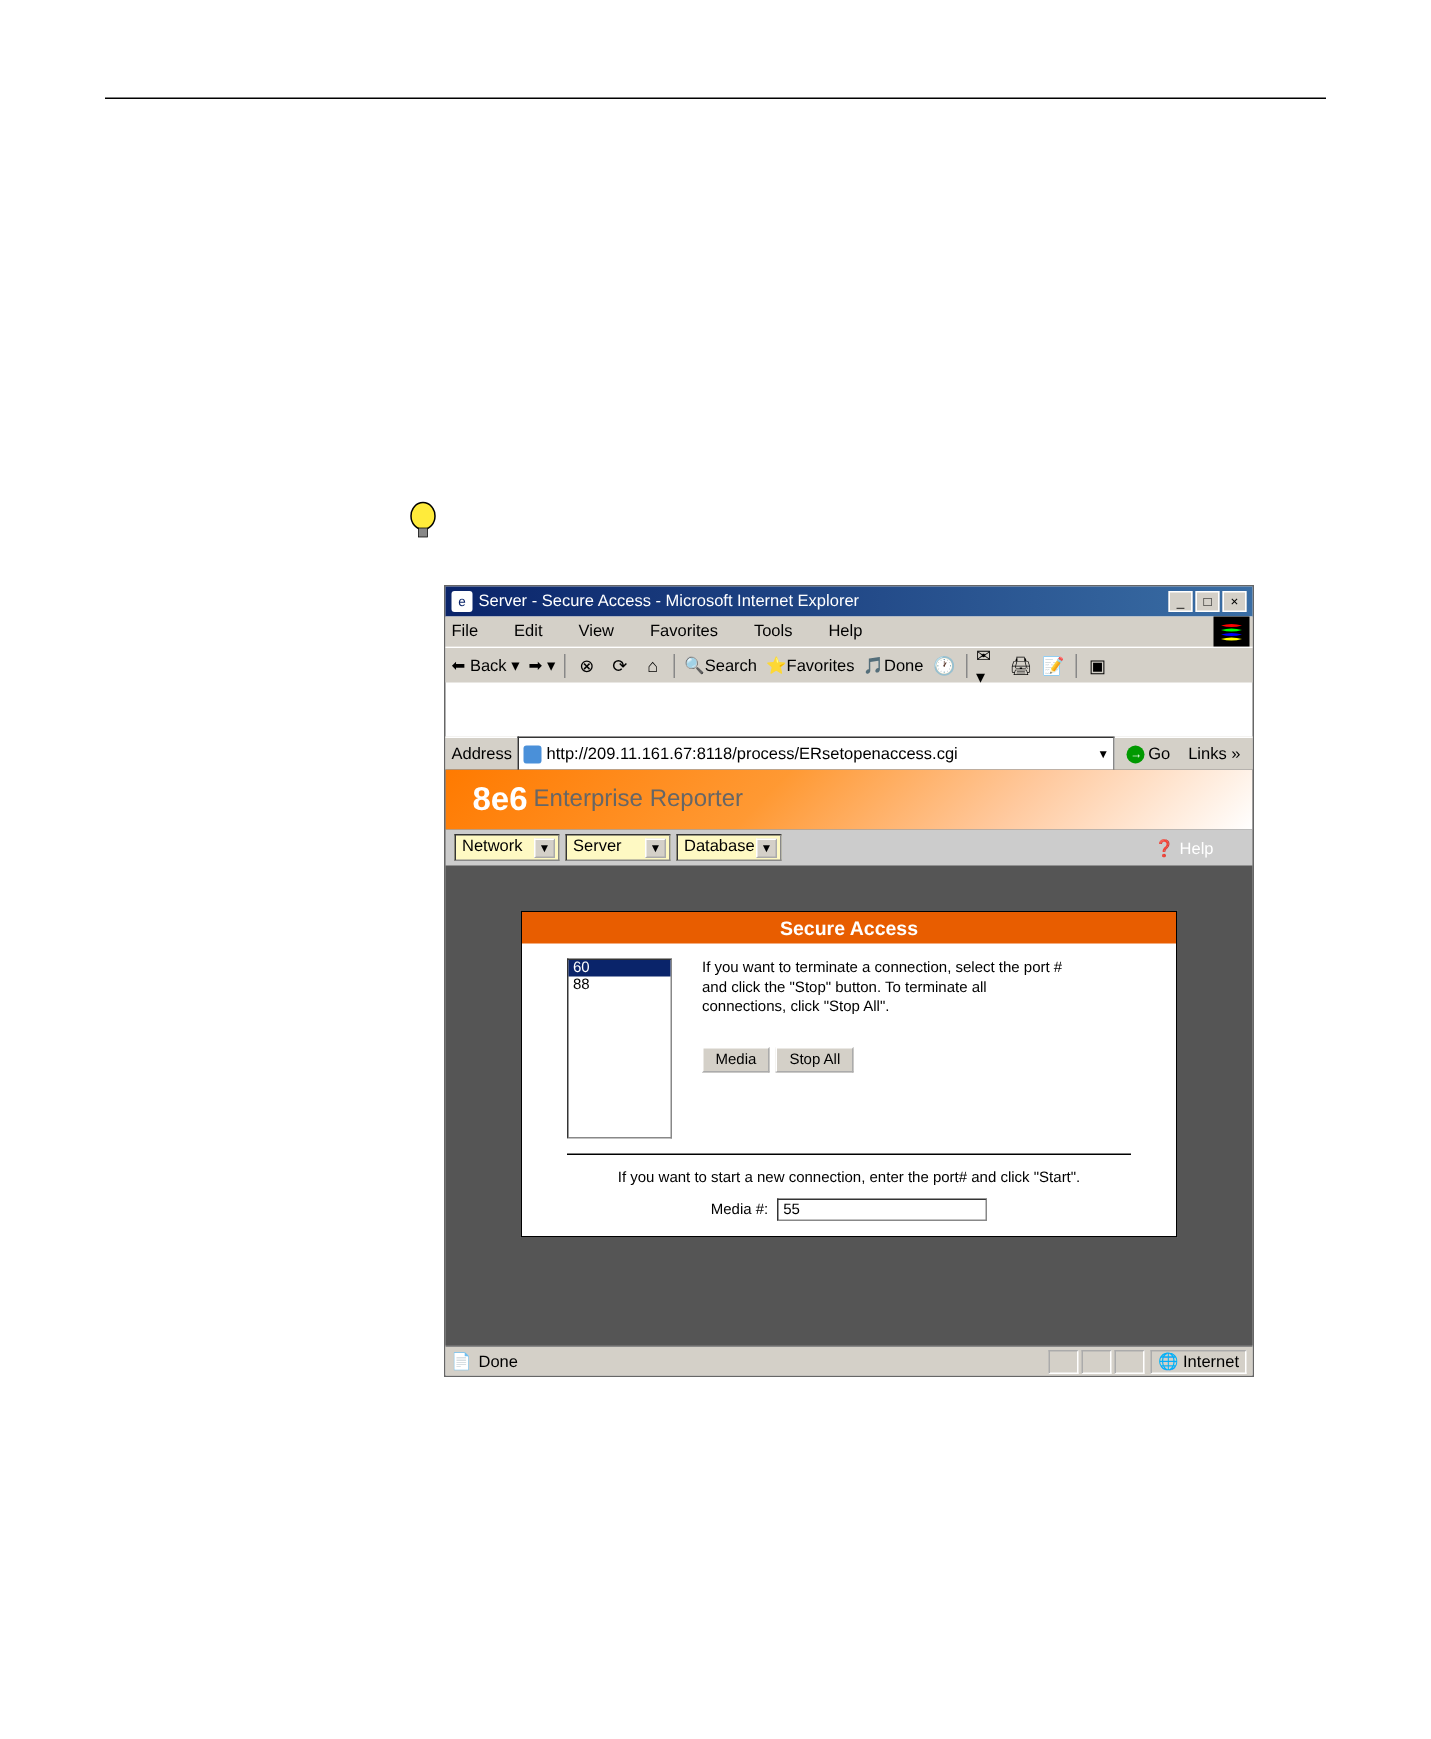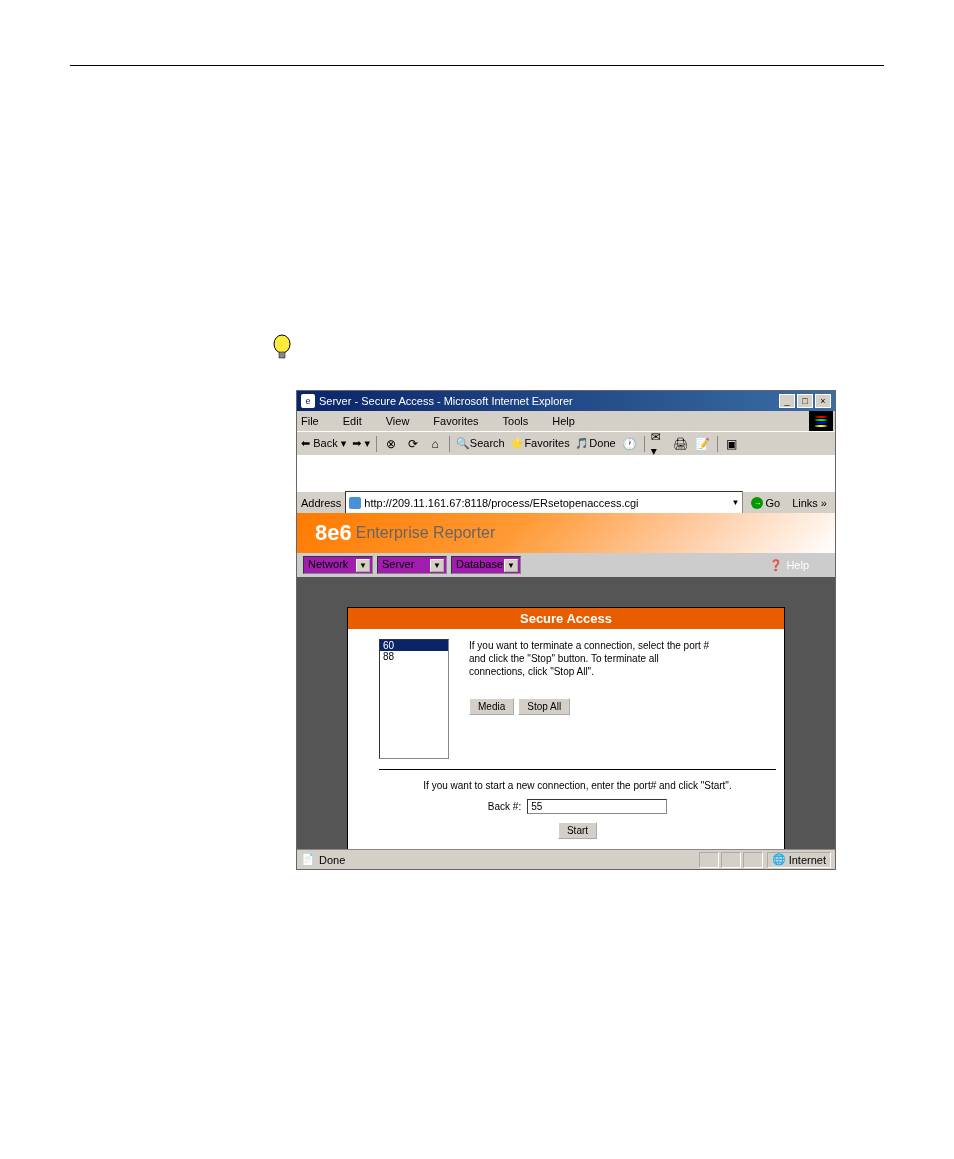--- a/index.html
+++ b/index.html
@@ -101,21 +101,21 @@
       font-size: 11px;
       display: flex;
       align-items: center;
       gap: 2px;
     }
     .links-label { padding: 0 4px; font-size: 11px; }
     
     .content-area {
       background: #555;
       padding: 0;
-      height: 336px;
+      height: 384px;
       overflow: hidden;
       position: relative;
     }
     
     .header-banner {
       height: 40px;
       background: linear-gradient(135deg, #ff7a00 0%, #ff9933 40%, #ffc99e 70%, #fff 100%);
       position: relative;
       display: flex;
       align-items: center;
@@ -127,21 +127,21 @@
     .nav-dropdowns {
       background: #ccc;
       padding: 3px 6px;
       display: flex;
       gap: 4px;
       align-items: center;
       font-size: 11px;
       position: relative;
     }
     .nav-select {
-      background: #a21caf;
+      background: #fef9c3;
       border: 1px inset #888;
       padding: 1px 14px 1px 4px;
       font-size: 11px;
       height: 18px;
       position: relative;
       min-width: 70px;
     }
     .nav-select::after {
       content: "▼";
       position: absolute;
@@ -172,23 +172,22 @@
     }
     .panel-header {
       background: #e85d00;
       color: #fff;
       text-align: center;
       font-weight: bold;
       font-size: 13px;
       padding: 3px;
     }
     .panel-body {
-      padding: 10px 8px;
-      font-size: 10px;
-      margin-left: 23px;
+      padding: 10px 30px;
+      font-size: 10px;
     }
     .panel-top { display: flex; gap: 20px; align-items: flex-start; }
     .port-list {
       width: 70px;
       height: 120px;
       border: 1px inset #888;
       background: #fff;
       font-size: 10px;
     }
     .port-list-item { padding: 0 3px; }
@@ -353,25 +352,22 @@
               <div>connections, click "Stop All".</div>
               <div class="panel-buttons">
                 <button class="panel-btn">Media</button>
                 <button class="panel-btn">Stop All</button>
               </div>
             </div>
           </div>
           <div class="panel-bottom">
             <div>If you want to start a new connection, enter the port# and click "Start".</div>
             <div class="port-input-row">
-              <span>Back #:</span>
+              <span>Media #:</span>
               <input class="port-input" value="55" style="">
-            </div>
-            <div style="margin-top:8px;">
-              <button class="panel-btn">Start</button>
             </div>
           </div>
         </div>
       </div>
     </div>
 
   </div>
 
   <div class="status-bar">
     <div class="status-left">

